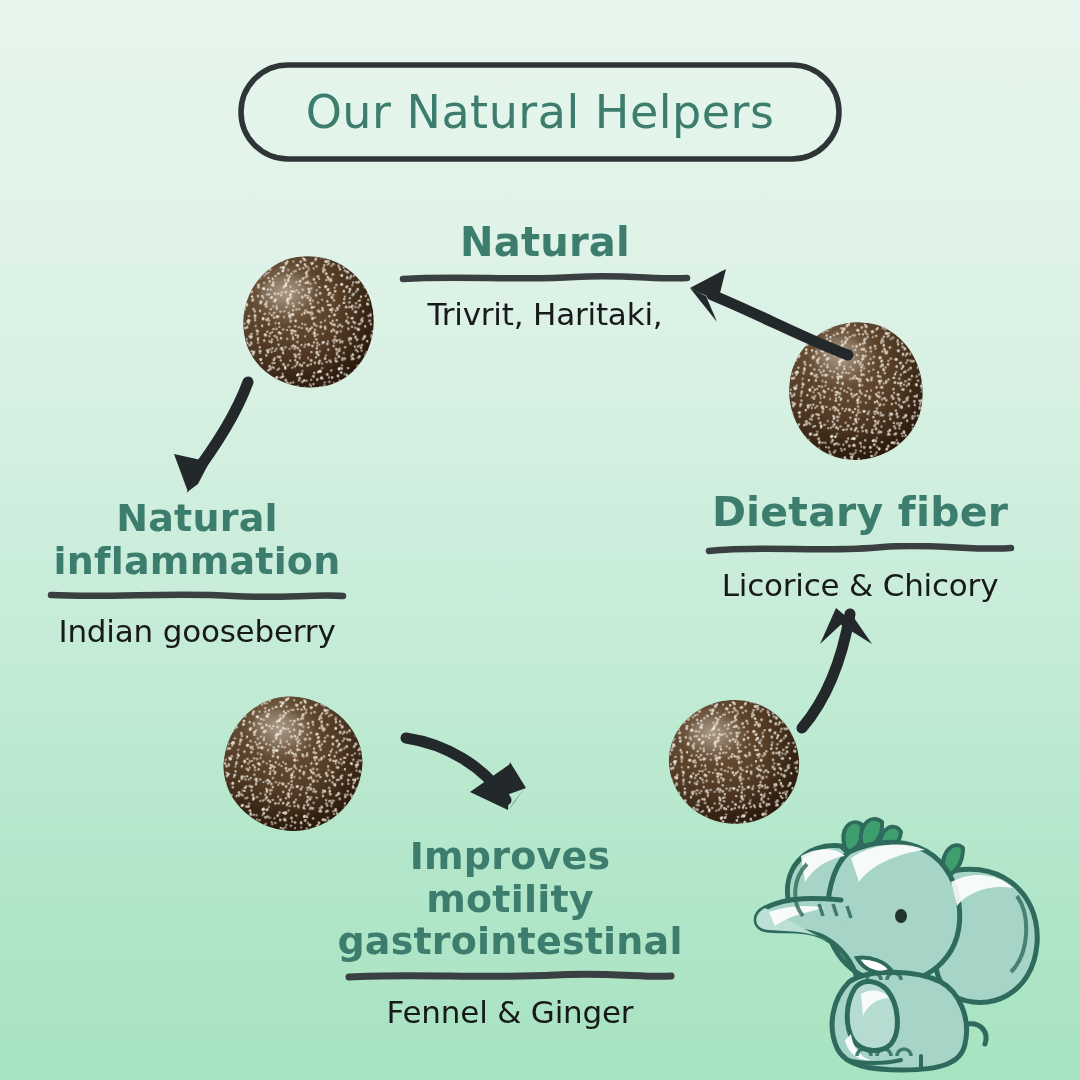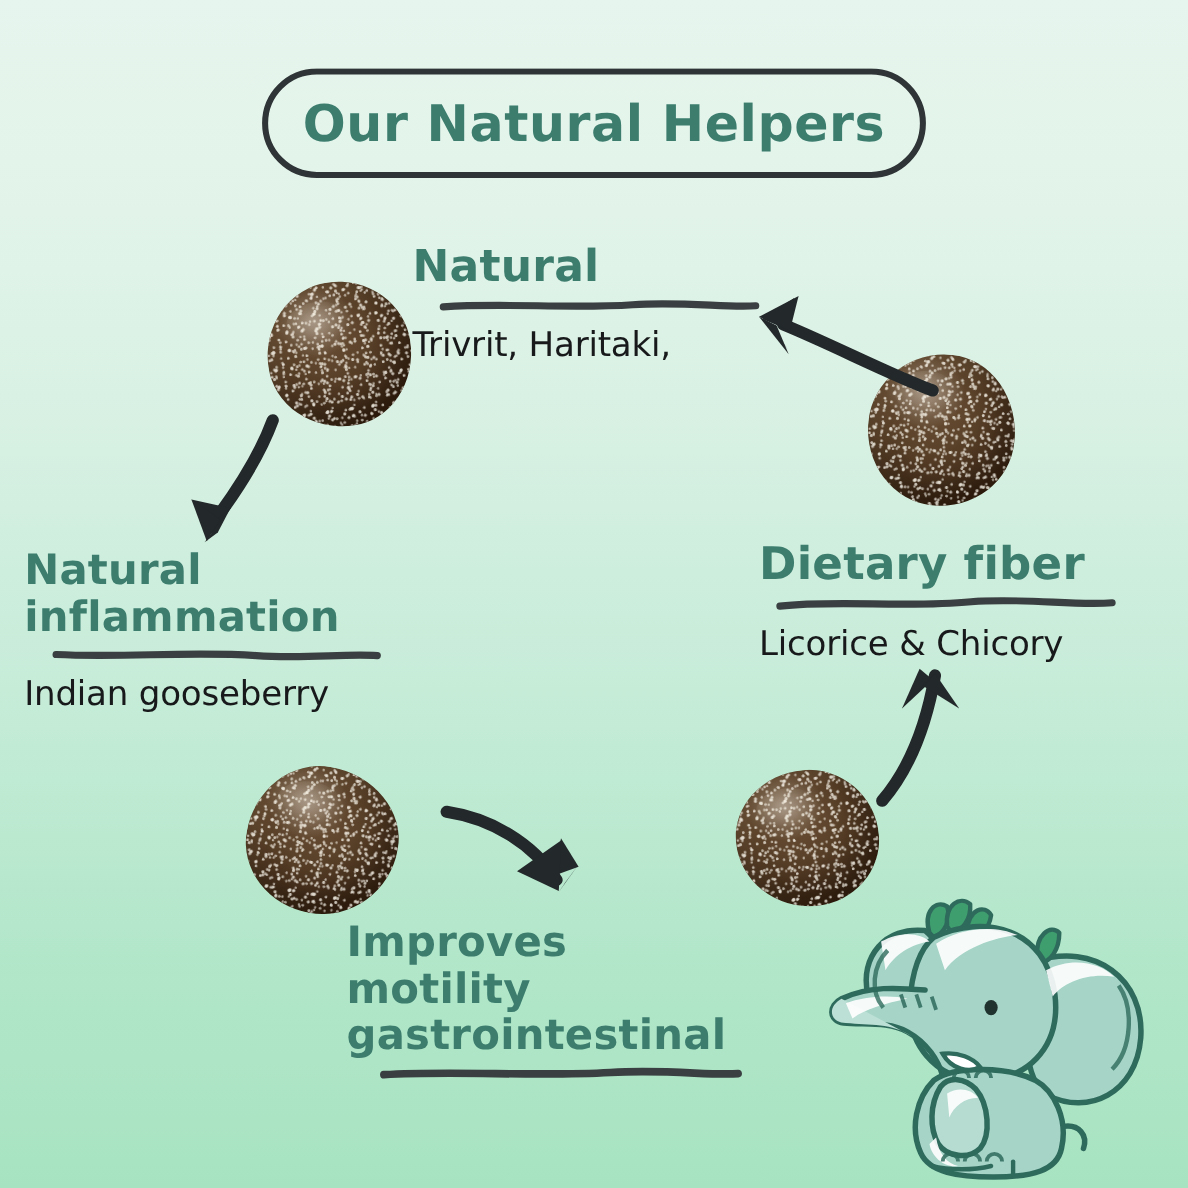--- a/index.html
+++ b/index.html
@@ -43,30 +43,30 @@
     position: absolute;
     left: 0;
     top: 0;
     width: 100%;
     height: 100%;
     display: flex;
     align-items: center;
     justify-content: center;
     color: #3c7d6e;
     font-family: "DejaVu Sans", sans-serif;
-    font-weight: 700;
+    font-weight: 400;
     font-size: 46px;
     letter-spacing: 0.5px;
     white-space: nowrap;
   }
 
   
   .node {
     position: absolute;
-    text-align: left;
+    text-align: center;
   }
   .node .head {
     color: #3c7d6e;
     font-family: "DejaVu Sans", sans-serif;
     font-weight: 700;
     font-size: 38px;
     line-height: 1.12;
     letter-spacing: 0.2px;
   }
   .node .rule {
@@ -263,20 +263,23 @@
 
   <div class="node" id="node-motility">
     <div class="head">
       <div>Improves</div>
       <div>motility</div>
       <div>gastrointestinal</div>
     </div>
     <svg class="rule" width="330" height="12" viewBox="0 0 330 12">
       <path d="M4 7 C70 3, 140 9, 210 5 C262 2, 302 8, 326 6" fill="none" stroke="#3a3f41" stroke-width="7" stroke-linecap="round"></path>
     </svg>
+    <div class="sub">
+      <div>Fennel &amp; Ginger</div>
+    </div>
   </div>
 
   <svg id="mascot" viewBox="0 0 320 268">
     <g stroke="#2f6b5d" stroke-width="5" stroke-linejoin="round" stroke-linecap="round" fill="#a6d5c8">
 
       <path d="M196 62 C250 44, 296 78, 292 132 C288 182, 244 202, 208 184 C186 172, 182 120, 196 62 Z"></path>
 
       <g fill="#3f9e6e" stroke="#2f6b5d" stroke-width="4">
         <path d="M100 36 C94 16, 106 6, 116 12 C120 24, 114 36, 104 40 Z"></path>
         <path d="M116 30 C114 10, 128 2, 137 10 C138 24, 130 34, 120 36 Z"></path>

